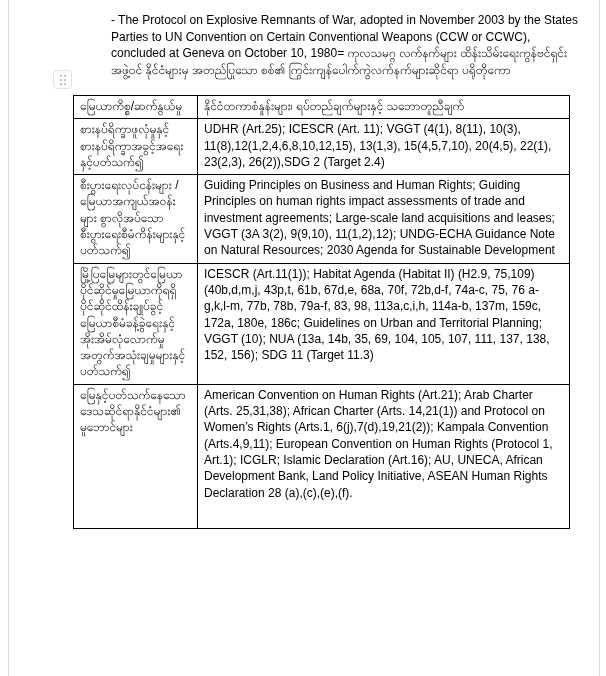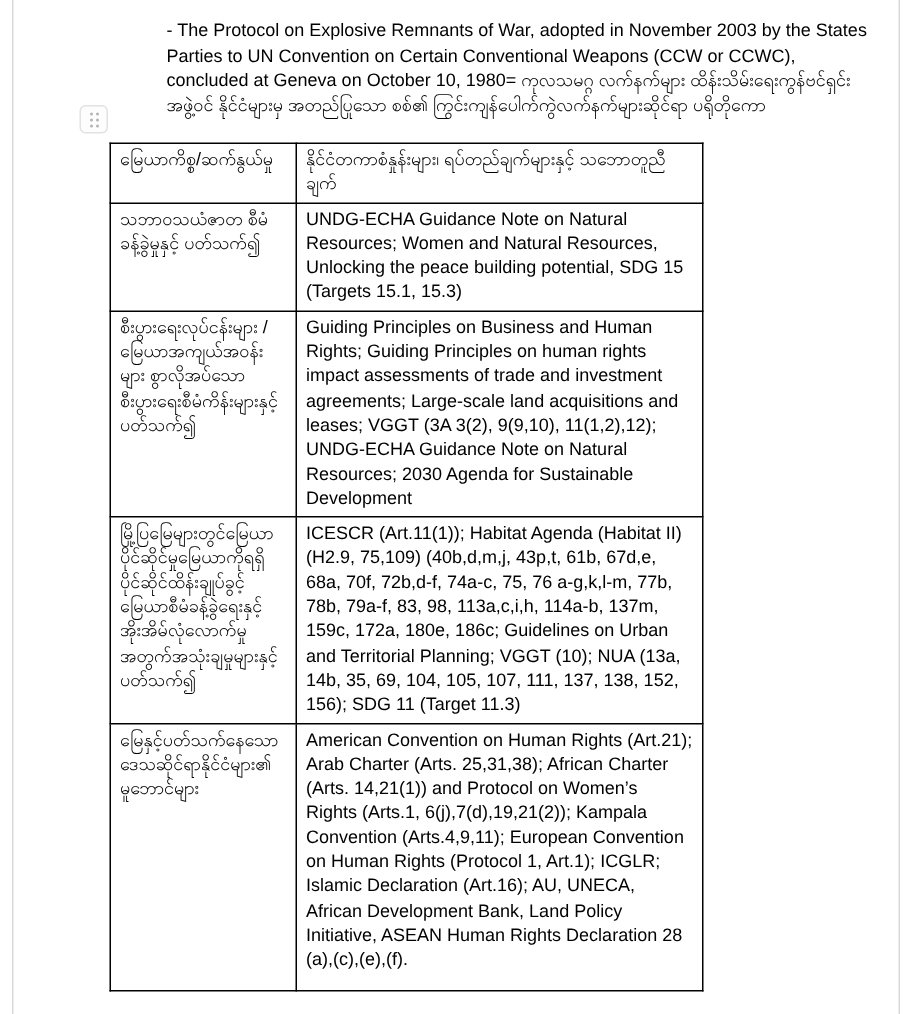--- a/index.html
+++ b/index.html
@@ -60,37 +60,37 @@
   .para {
     line-height: 16.5px;
     margin: 0;
   }
   .intro {
     margin: 12px 0 0 111px;
     width: 476px;
   }
   .doc-table {
     margin: 17px 0 0 73px;
-    width: 396px;
+    width: 497px;
     border-collapse: collapse;
     table-layout: fixed;
   }
   .doc-table th,
   .doc-table td {
     border: 1px solid #000000;
     vertical-align: top;
     text-align: left;
     font-weight: normal;
     font-size: 12px;
     line-height: 16.3px;
     padding: 2px 6px 4px 6px;
     word-wrap: break-word;
   }
   .doc-table .col-topic { width: 124px; }
-  .doc-table tr.tall td  { padding-bottom: 12px; }
+  .doc-table tr.tall td  { padding-bottom: 27px; }
 
   .footnote {
     margin: 17px 0 0 88px;
     width: 498px;
   }
 </style>
 </head>
 <body>
 
 <div class="page-edge left"></div>
@@ -115,22 +115,22 @@
       <col>
     </colgroup>
     <thead>
       <tr>
         <th>မြေယာကိစ္စ/ဆက်နွယ်မှု</th>
         <th>နိုင်ငံတကာစံနှုန်းများ၊ ရပ်တည်ချက်များနှင့် သဘောတူညီချက်</th>
       </tr>
     </thead>
     <tbody>
       <tr>
-        <td>သဘာဝသယံဇာတ စီမံခန့်ခွဲမှုနှင့် ပတ်သက်၍</td>
-        <td>UNDG-ECHA Guidance Note on Natural Resources; Women and Natural Resources, Unlocking the peace building potential, SDG 15 (Targets 15.1, 15.3)</td>
+        <td>စားနပ်ရိက္ခာဖူလုံမှုနှင့် စားနပ်ရိက္ခာအခွင့်အရေး နှင့်ပတ်သက်၍</td>
+        <td>UDHR (Art.25); ICESCR (Art. 11); VGGT (4(1), 8(11), 10(3), 11(8),12(1,2,4,6,8,10,12,15), 13(1,3), 15(4,5,7,10), 20(4,5), 22(1), 23(2,3), 26(2)),SDG 2 (Target 2.4)</td>
       </tr>
       <tr>
         <td>စီးပွားရေးလုပ်ငန်းများ / မြေယာအကျယ်အဝန်းများ စွာလိုအပ်သောစီးပွားရေးစီမံကိန်းများနှင့် ပတ်သက်၍</td>
         <td>Guiding Principles on Business and Human Rights; Guiding Principles on human rights impact assessments of trade and investment agreements; Large-scale land acquisitions and leases; VGGT (3A 3(2), 9(9,10), 11(1,2),12); UNDG-ECHA Guidance Note on Natural Resources; 2030 Agenda for Sustainable Development</td>
       </tr>
       <tr>
         <td>မြို့ပြမြေများတွင်မြေယာပိုင်ဆိုင်မှုမြေယာကိုရရှိပိုင်ဆိုင်ထိန်းချုပ်ခွင့်မြေယာစီမံခန့်ခွဲရေးနှင့်အိုးအိမ်လုံလောက်မှုအတွက်အသုံးချမှုများနှင့်ပတ်သက်၍</td>
         <td>ICESCR (Art.11(1)); Habitat Agenda (Habitat II) (H2.9, 75,109) (40b,d,m,j, 43p,t, 61b, 67d,e, 68a, 70f, 72b,d-f, 74a-c, 75, 76 a-g,k,l-m, 77b, 78b, 79a-f, 83, 98, 113a,c,i,h, 114a-b, 137m, 159c, 172a, 180e, 186c; Guidelines on Urban and Territorial Planning; VGGT (10); NUA (13a, 14b, 35, 69, 104, 105, 107, 111, 137, 138, 152, 156); SDG 11 (Target 11.3)</td>
       </tr>
       <tr class="tall">

